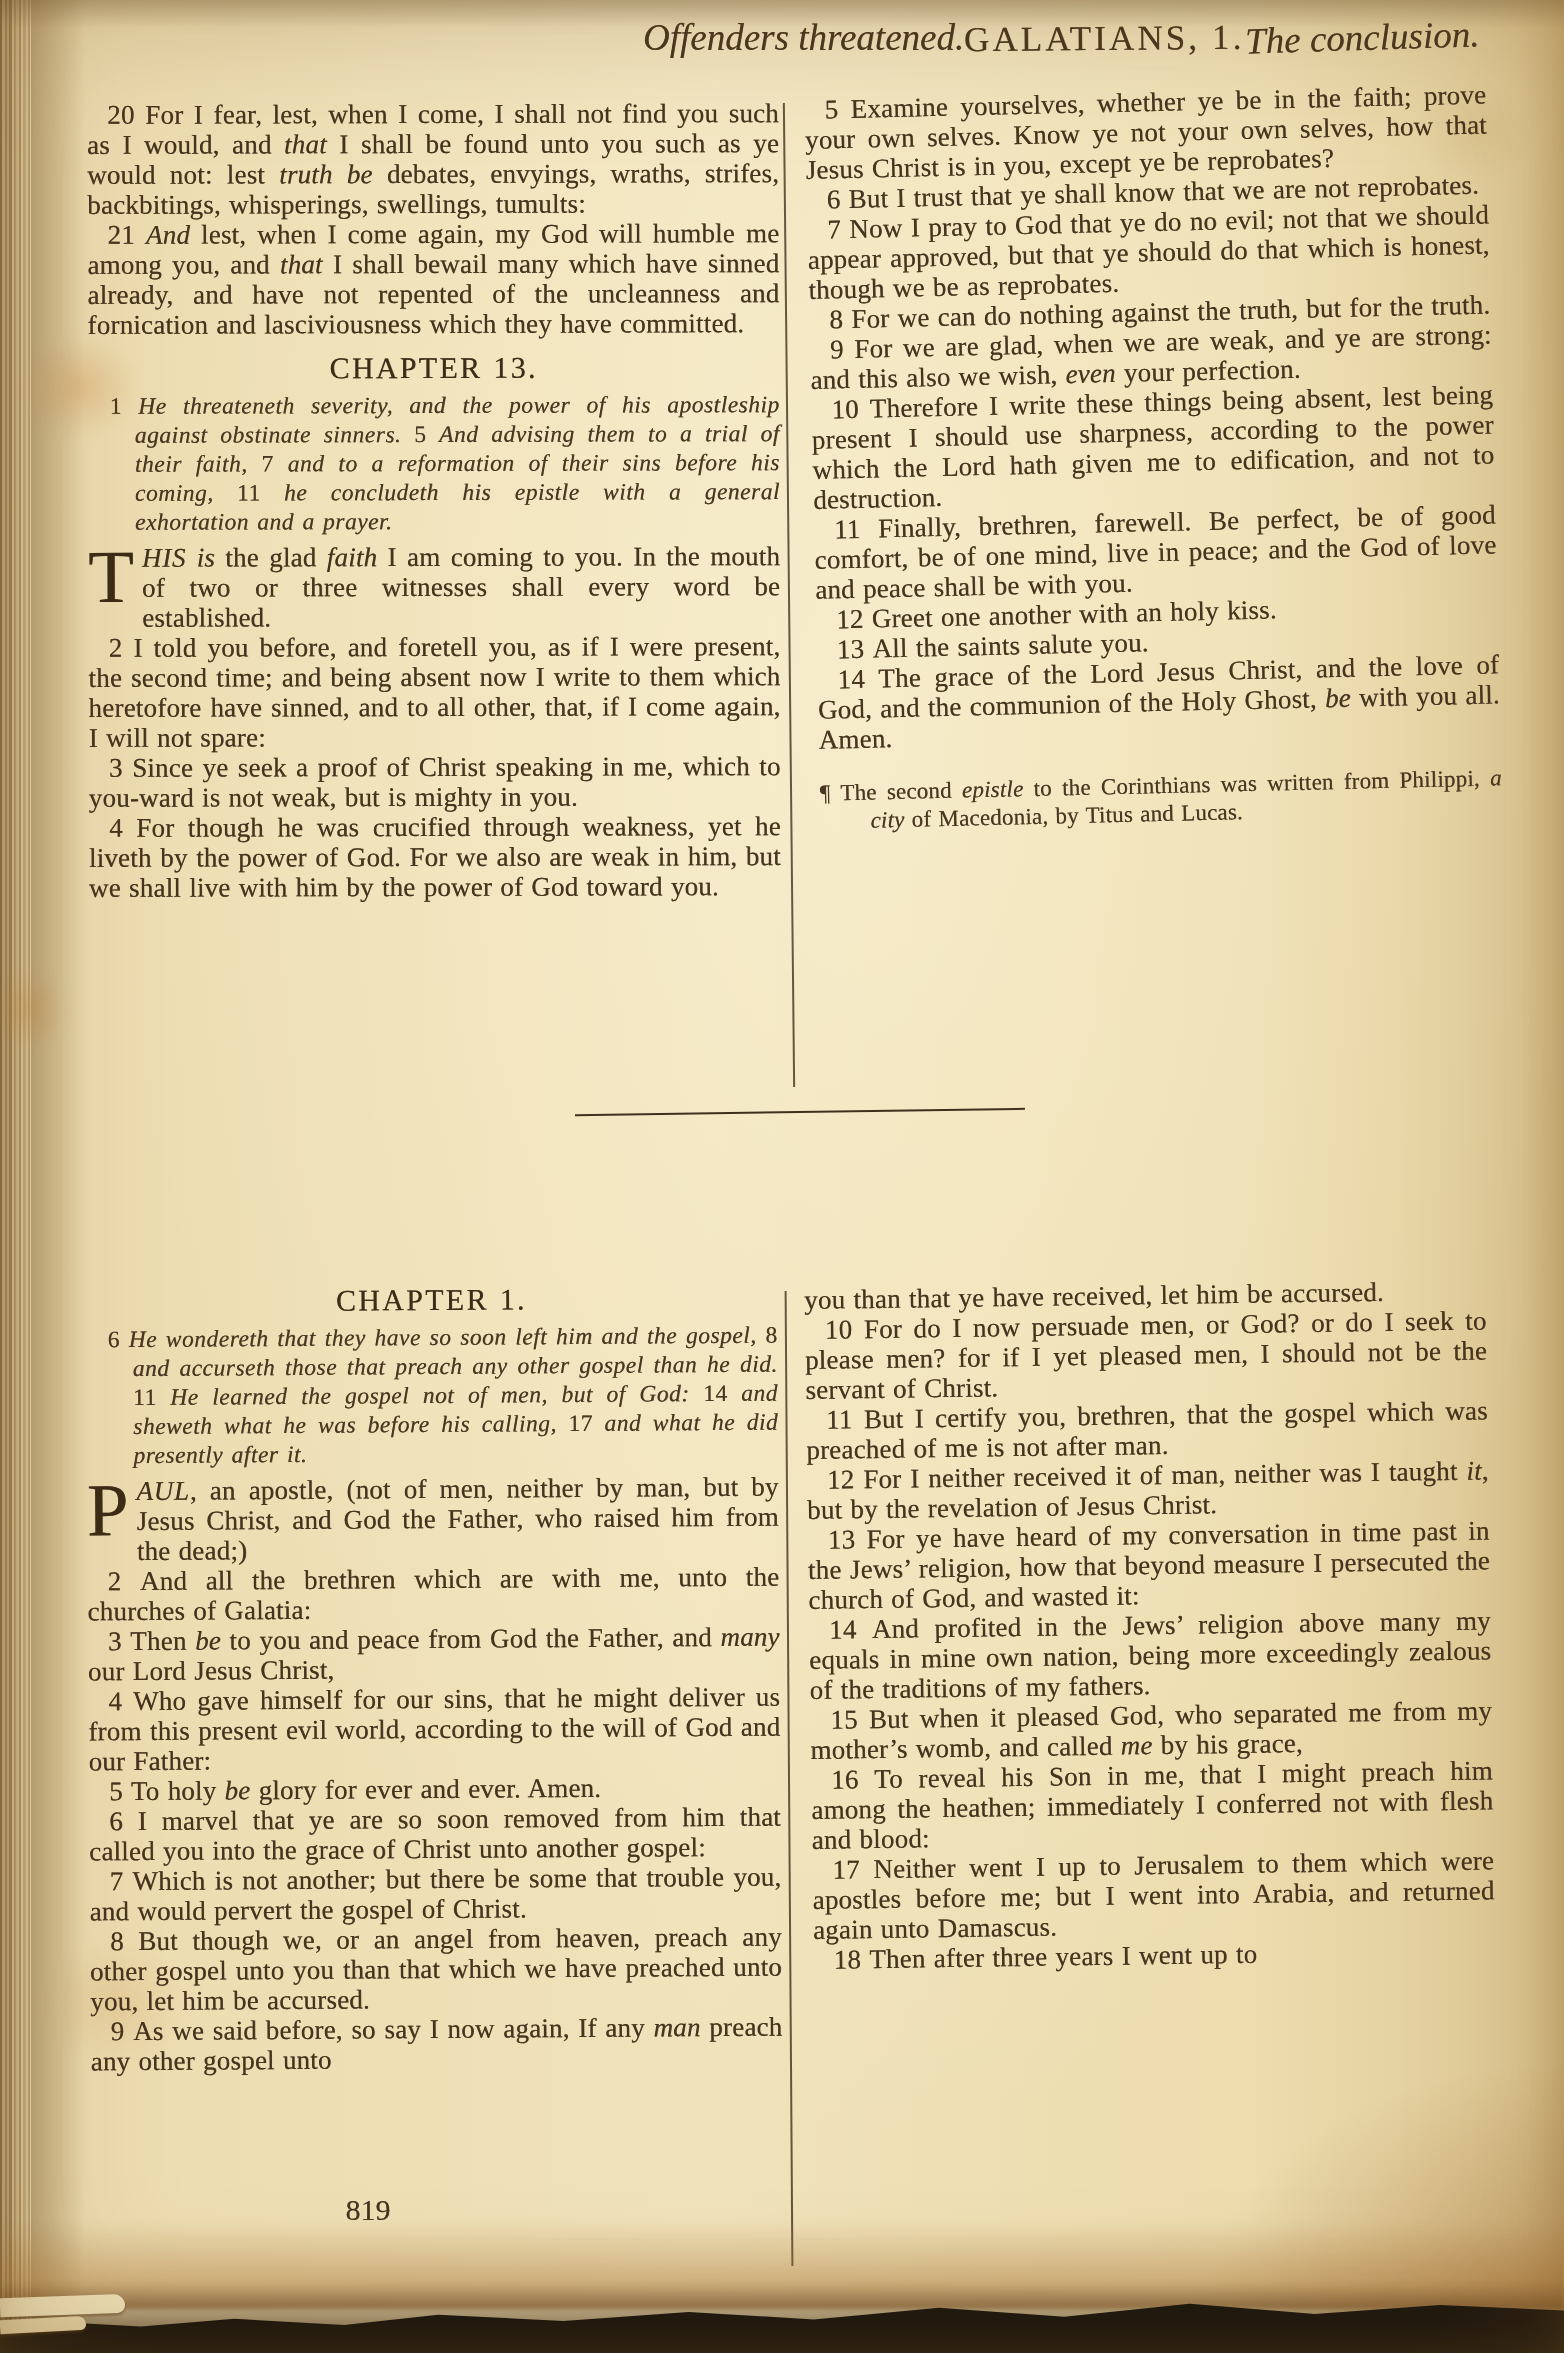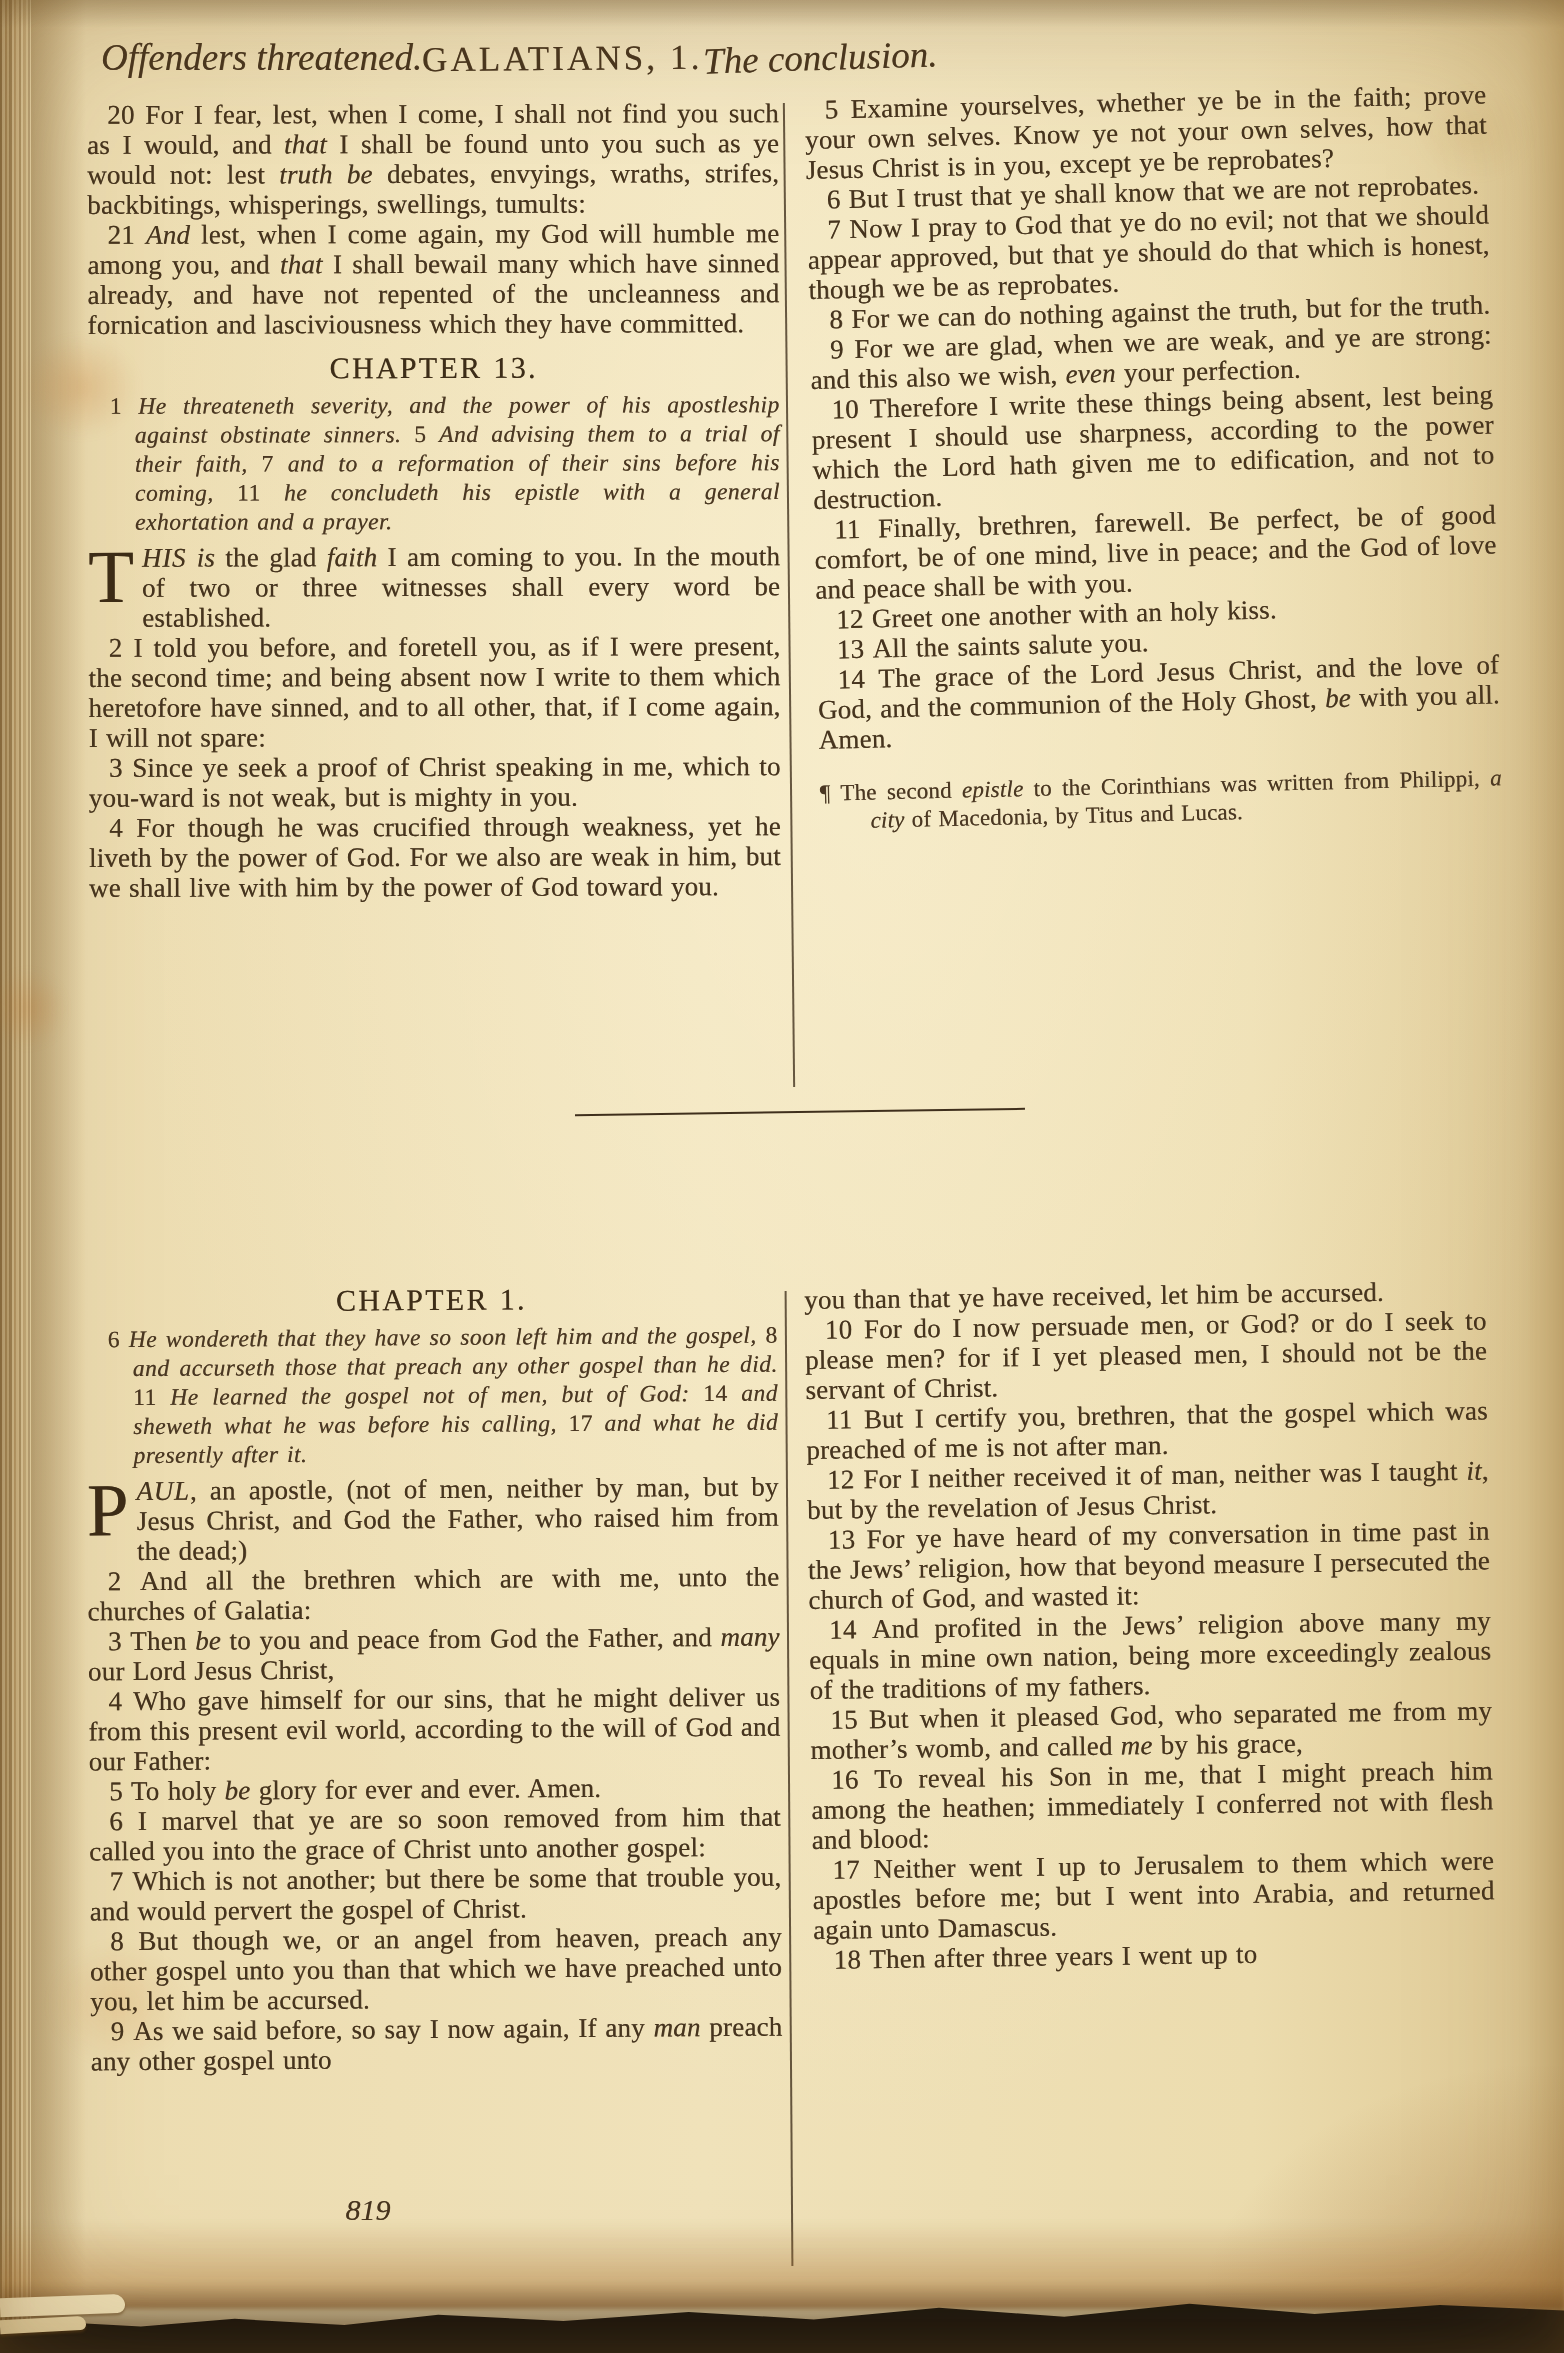--- a/index.html
+++ b/index.html
@@ -31,21 +31,21 @@
   .burn-right{position:absolute;right:0;top:2066px;width:360px;height:258px;pointer-events:none;
     background:radial-gradient(ellipse at 100% 100%,rgba(152,96,40,.42),rgba(152,96,40,0) 72%);}
   .dark-band{position:absolute;left:0;right:0;bottom:0;height:69px;background:#16120c;
     clip-path:polygon(0 62%,4% 54%,9% 60%,15% 49%,22% 58%,28% 43%,36% 52%,44% 39%,52% 50%,60% 33%,68% 46%,76% 27%,84% 42%,92% 29%,100% 37%,100% 100%,0 100%);}
   .band-soft{position:absolute;left:0;right:0;bottom:23.5px;height:47px;pointer-events:none;filter:blur(3.1px);
     background:linear-gradient(180deg,rgba(70,48,22,0),rgba(60,40,18,.55));}
   .page-lip{position:absolute;background:#f1e4bb;box-shadow:0 2.3px 2.3px rgba(90,60,20,.45);}
   .page-lip.l1{left:0;bottom:39px;width:125px;height:19px;border-radius:0 11px 7.8px 0;transform:rotate(-2deg);}
   .page-lip.l2{left:0;bottom:22px;width:86px;height:14px;border-radius:0 9.4px 6.3px 0;transform:rotate(-3deg);background:#e6d6a8;}
 
-  .header-row{position:absolute;top:15.6px;left:101px;width:1387px;display:flex;justify-content:flex-start;align-items:baseline;color:var(--ink,#46341e);margin-top:20px;}
+  .header-row{position:absolute;top:15.6px;left:92px;width:1387px;display:flex;justify-content:flex-end;align-items:baseline;color:var(--ink,#46341e);}
   .running-italic{font-style:italic;font-size:37px;text-shadow:0.3px 0 rgba(70,52,30,.6);}
   .header-center{font-size:35px;letter-spacing:3.1px;transform:rotate(-.5deg);text-shadow:0.3px 0 rgba(70,52,30,.6);}
   .header-right{transform:rotate(-1.8deg);}
 
   .col{position:absolute;font-size:27px;line-height:30px;color:var(--ink,#46341e);
     letter-spacing:0.2px;word-spacing:1.2px;text-shadow:0.3px 0 rgba(70,52,30,.7);}
   .col-a1{left:88px;top:99px;width:692px;transform:rotate(-.15deg);}
   .col-b1{left:804px;top:95px;width:682px;transform:rotate(-1.3deg);transform-origin:0 0;}
   .col-a2{left:88px;top:1285px;width:692px;transform:rotate(-.4deg);}
   .col-b2{left:804px;top:1285px;width:682px;transform:rotate(-.8deg);transform-origin:0 0;}
@@ -60,21 +60,21 @@
   .capsrun{letter-spacing:0.8px;font-style:italic;}
   .chapter-heading{text-align:center;font-weight:normal;font-size:30px;letter-spacing:2.3px;margin:14px 0 7.8px;color:#3d2d18;}
   .col-a2 .chapter-heading{margin-top:0;}
   .summary{font-size:23.5px;line-height:29px;text-align:justify;padding-left:47px;text-indent:-25px;margin:0 0 6.3px;letter-spacing:0.5px;word-spacing:2px;color:#4a3722;}
   .footnote{font-size:23px;line-height:28px;margin-top:25px;padding-left:50px;text-indent:-50px;text-align:justify;color:#4a3722;}
 
   .mid-rule{position:absolute;left:575px;top:1111px;width:450px;height:2.3px;background:#3f2f1c;transform:rotate(-.8deg);}
   .title-block{position:absolute;left:0;top:1136px;width:1565px;text-align:center;color:#3a2a16;}
   .title-kicker{font-size:39px;letter-spacing:3.9px;word-spacing:7.8px;transform:rotate(-.7deg);text-shadow:0.4px 0 rgba(58,42,22,.7);}
   .title-main{font-size:77px;letter-spacing:7px;margin-top:6.3px;transform:rotate(-.4deg);text-shadow:0.5px 0 rgba(58,42,22,.8);}
-  .page-number{position:absolute;left:274px;top:2193px;width:188px;text-align:center;font-size:30px;color:var(--ink,#46341e);text-shadow:0.3px 0 rgba(70,52,30,.6);font-style:italic;}
+  .page-number{position:absolute;left:274px;top:2193px;width:188px;text-align:center;font-size:30px;color:var(--ink,#46341e);text-shadow:0.3px 0 rgba(70,52,30,.6);}
 </style>
 </head>
 <body style="--paper: #e9d6a6; --ink: #46341e;">
 
 <div id="page">
 
   <div class="book-edge"></div>
   <div class="gutter-shadow"></div>
   <div class="stain s1"></div>
   <div class="stain s2"></div>

